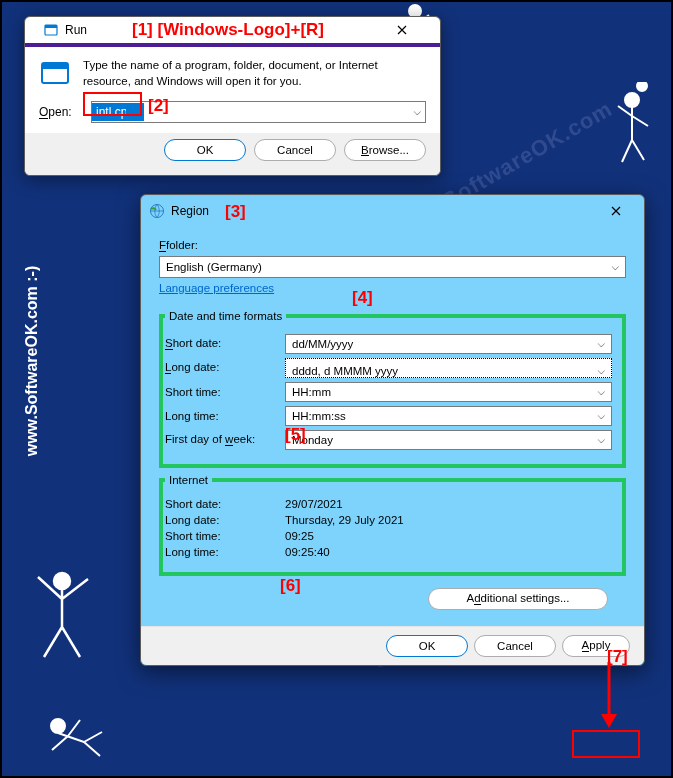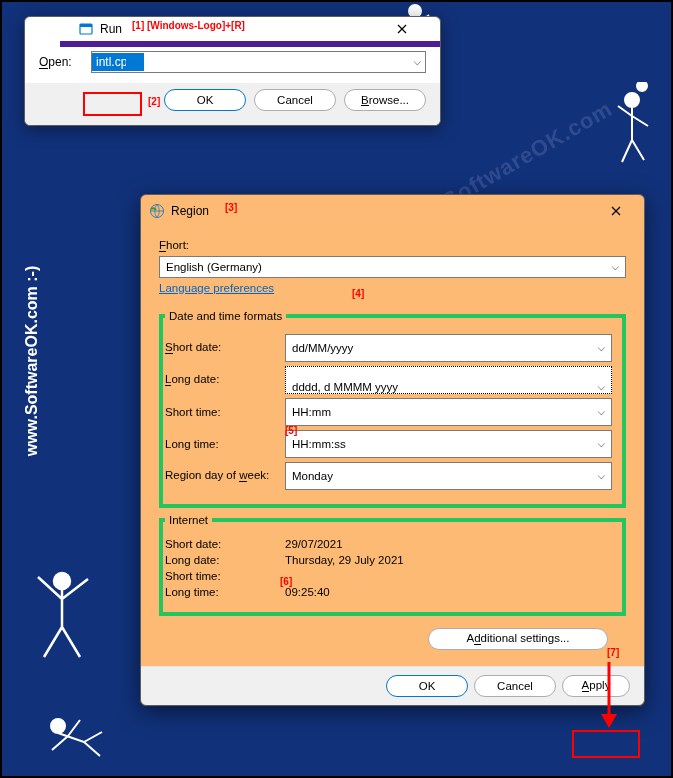--- a/index.html
+++ b/index.html
@@ -1,60 +1,60 @@
 <!DOCTYPE html>
 <html><head>
 <meta charset="utf-8">
 <style>
   * { box-sizing: border-box; font-family: "Segoe UI", Arial, sans-serif; }
   body { margin:0; padding:0; width:673px; height:778px; background:#11317a; position:relative; overflow:hidden; border:2px solid #000; }
   .watermark { position:absolute; color:#6a7ab8; font-size:22px; font-weight:bold; transform:rotate(-30deg); opacity:0.35; pointer-events:none; font-family:Arial,sans-serif; letter-spacing:1px; }
   .wm1{top:140px;left:430px;} .wm2{top:360px;left:380px;} .wm3{top:600px;left:360px;}
   .side-text { position:absolute; left:-70px; top:350px; color:#fff; font-weight:bold; font-size:16px; transform:rotate(-90deg); width:200px; text-align:center; font-family:Arial,sans-serif; }
   .figure { position:absolute; pointer-events:none; }
-  .ann { position:absolute; color:#ff0000; font-weight:bold; font-size:10px; font-family:Arial,sans-serif; pointer-events:none; z-index:200; }
+  .ann { position:absolute; color:#ff0000; font-weight:bold; font-size:17px; font-family:Arial,sans-serif; pointer-events:none; z-index:200; }
   .ann-box { position:absolute; border:2px solid #ff0000; pointer-events:none; z-index:200; }
   .arrow { position:absolute; z-index:200; pointer-events:none; }
 
   
   .run-dialog { position:absolute; left:22px; top:14px; width:417px; background:#fff; border:1px solid #5c5c5c; border-radius:6px; box-shadow:0 4px 18px rgba(0,0,0,0.4); z-index:50;}
-  .titlebar { display:flex; align-items:center; height:30px; padding:0 18px; border-bottom:6px solid #4c1d95;margin-left:35px; }
+  .titlebar { display:flex; align-items:center; height:30px; padding:0 18px; border-bottom:4px solid #4c1d95; }
   .titlebar .title { font-size:12px; flex:1; color:#000; }
   .title-icon { width:16px; height:16px; margin-right:6px; display:flex; align-items:center; justify-content:center; }
   .close-btn { width:40px; height:26px; display:flex; align-items:center; justify-content:center; border:none; background:transparent; cursor:pointer;}
   .run-body { display:flex; padding:10px 14px 6px 14px; }
   .run-icon { width:34px; height:34px; margin-right:10px; flex-shrink:0; }
   .run-text { font-size:11.5px; color:#000; line-height:1.4; }
   .run-open-row { display:flex; align-items:center; padding:4px 14px 10px 14px; }
   .run-open-label { font-size:12px; margin-right:14px; width:38px; }
   .run-combo { flex:1; height:22px; border:1px solid #7a7a7a; background:#fff; position:relative; display:flex; align-items:center; }
   .run-combo input { border:none; outline:none; width:100%; padding:2px 18px 2px 4px; font-size:12px; background:#0078d4; color:#fff; height:18px; }
   .run-combo .chev { position:absolute; right:4px; top:4px; font-size:10px; color:#555; }
   .run-buttons { display:flex; justify-content:flex-end; gap:8px; padding:6px 14px 14px 14px; background:#f0f0f0; border-bottom-left-radius:6px; border-bottom-right-radius:6px;}
   .win-btn { min-width:82px; height:22px; border:1px solid #adadad; background:#fff; border-radius:11px; font-size:11.5px; cursor:pointer; padding:0 10px;}
   .win-btn.default { border:1px solid #0078d4; }
 
   
-  .region-dialog { position:absolute; left:138px; top:192px; width:505px; background:#fdba74; border:1px solid #5c5c5c; border-radius:6px; box-shadow:0 6px 22px rgba(0,0,0,0.5); z-index:40;}
+  .region-dialog { position:absolute; left:138px; top:192px; width:505px; background:#7dd3fc; border:1px solid #5c5c5c; border-radius:6px; box-shadow:0 6px 22px rgba(0,0,0,0.5); z-index:40;}
   .region-title { display:flex; align-items:center; height:32px; padding:0 8px; }
   .region-title .title { font-size:12px; flex:1; color:#000; }
   .tabs { display:flex; padding:4px 10px 0 10px; border-bottom:1px solid #d0d0d0; }
   .tab { font-size:11.5px; padding:4px 10px 4px 10px; border:1px solid transparent; border-bottom:none; cursor:pointer; position:relative; top:1px; background:#fff; }
   .tab.active { border-color:#d0d0d0; border-top:2px solid #0078d4; background:#fff; }
   .tab-body { padding:12px 18px 10px 18px; }
   .section-label { font-size:11.5px; margin-bottom:4px; }
   .format-combo { width:100%; height:22px; border:1px solid #7a7a7a; background:#fff; display:flex; align-items:center; padding:0 6px; position:relative; font-size:11.5px; cursor:pointer; }
   .format-combo .chev { position:absolute; right:6px; font-size:10px; color:#555;}
   .link { color:#0066cc; font-size:11.5px; text-decoration:underline; cursor:pointer; display:inline-block; margin-bottom:10px;}
   fieldset { border:4px solid #22c55e; padding:8px 10px 10px 2px; margin:6px 0 6px 0; }
   legend { font-size:11.5px; padding:0 4px; }
   .row { display:flex; align-items:center; margin:4px 0; }
   .row .lbl { width:120px; font-size:11.5px; }
   .row .val { flex:1; font-size:11.5px; }
-  .combo { flex:1; height:28px; border:1px solid #7a7a7a; background:#fff; display:flex; align-items:center; padding:0 6px; position:relative; font-size:11.5px; cursor:pointer;}
+  .combo { flex:1; height:20px; border:1px solid #7a7a7a; background:#fff; display:flex; align-items:center; padding:0 6px; position:relative; font-size:11.5px; cursor:pointer;}
   .combo .chev { position:absolute; right:6px; font-size:10px; color:#555;}
   .combo.dotted { border:1px dotted #000;align-items:flex-end; }
   .bottom-btns { display:flex; justify-content:flex-end; padding:6px 18px; gap:6px; }
   .dialog-footer { display:flex; justify-content:flex-end; gap:6px; padding:8px 14px; border-top:1px solid #e4e4e4; background:#f0f0f0; border-bottom-left-radius:6px; border-bottom-right-radius:6px;}
   .u { display:inline-block; border-bottom:1px solid currentColor; line-height:0.95;}
 </style>
 </head>
 <body>
 
 <div class="watermark wm1">SoftwareOK.com</div>
@@ -110,20 +110,29 @@
           <rect x="1" y="2" width="12" height="3" fill="#0078d4"></rect>
         </svg>
     </span>
     <span class="title">Run</span>
     <button class="close-btn">
       <svg width="10" height="10" viewBox="0 0 10 10">
           <path d="M1 1 L9 9 M9 1 L1 9" stroke="#000" stroke-width="1.2"></path>
         </svg>
     </button>
   </div>
+  <div class="run-body">
+    <div class="run-icon">
+      <svg width="32" height="32" viewBox="0 0 32 32">
+          <rect x="3" y="6" width="26" height="20" rx="2" fill="none" stroke="#0078d4" stroke-width="2"></rect>
+          <rect x="3" y="6" width="26" height="6" fill="#0078d4"></rect>
+        </svg>
+    </div>
+    <div class="run-text">Type the name of a program, folder, document, or Internet resource, and Windows will open it for you.</div>
+  </div>
   <div class="run-open-row">
     <span class="run-open-label"><span class="u">O</span><span>pen:</span></span>
     <div class="run-combo">
       <input type="text" style="width: 52px; flex: 0 0 auto;" value="intl.cpl">
       <span style="flex:1"></span>
       <span class="chev">⌵</span>
     </div>
   </div>
   <div class="run-buttons">
     <button class="win-btn default">OK</button>
@@ -142,21 +151,21 @@
         </svg>
     </span>
     <span class="title">Region</span>
     <button class="close-btn">
       <svg width="10" height="10" viewBox="0 0 10 10">
           <path d="M1 1 L9 9 M9 1 L1 9" stroke="#000" stroke-width="1.2"></path>
         </svg>
     </button>
   </div>
   <div class="tab-body">
-    <div class="section-label"><span class="u">F</span><span>hort:</span></div>
+    <div class="section-label"><span class="u">F</span><span>folder:</span></div>
     <div class="format-combo">
       <span>English (Germany)</span>
       <span class="chev">⌵</span>
     </div>
     <a class="link">Language preferences</a>
 
     <fieldset>
       <legend>Date and time formats</legend>
       <div class="row">
         <span class="lbl"><span class="u">S</span><span>hort date:</span></span>
@@ -180,40 +189,41 @@
           </div>
       </div>
       <div class="row">
         <span class="lbl">Long time:</span>
         <div class="combo">
             <span>HH:mm:ss</span>
             <span class="chev">⌵</span>
           </div>
       </div>
       <div class="row">
-        <span class="lbl"><span>Region day of </span><span class="u">w</span><span>eek:</span></span>
+        <span class="lbl"><span>First day of </span><span class="u">w</span><span>eek:</span></span>
         <div class="combo">
             <span>Monday</span>
             <span class="chev">⌵</span>
           </div>
       </div>
     </fieldset>
 
     <fieldset>
       <legend>Internet</legend>
       <div class="row">
           <span class="lbl">Short date:</span>
           <span class="val">29/07/2021</span>
         </div>
       <div class="row">
           <span class="lbl">Long date:</span>
           <span class="val">Thursday, 29 July 2021</span>
         </div>
       <div class="row">
           <span class="lbl">Short time:</span>
+          <span class="val">09:25</span>
         </div>
       <div class="row">
           <span class="lbl">Long time:</span>
           <span class="val">09:25:40</span>
         </div>
     </fieldset>
 
     <div class="bottom-btns">
       <button class="win-btn" style="min-width:180px;"><span>A</span><span class="u">d</span><span>ditional settings...</span></button>
     </div>

